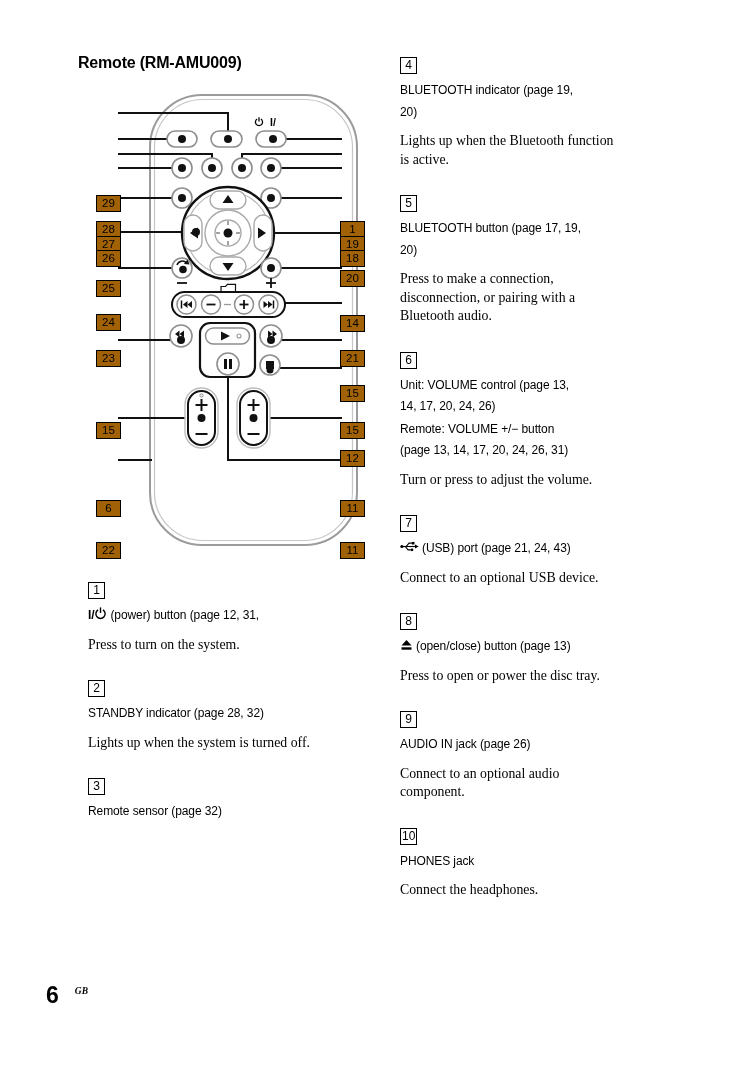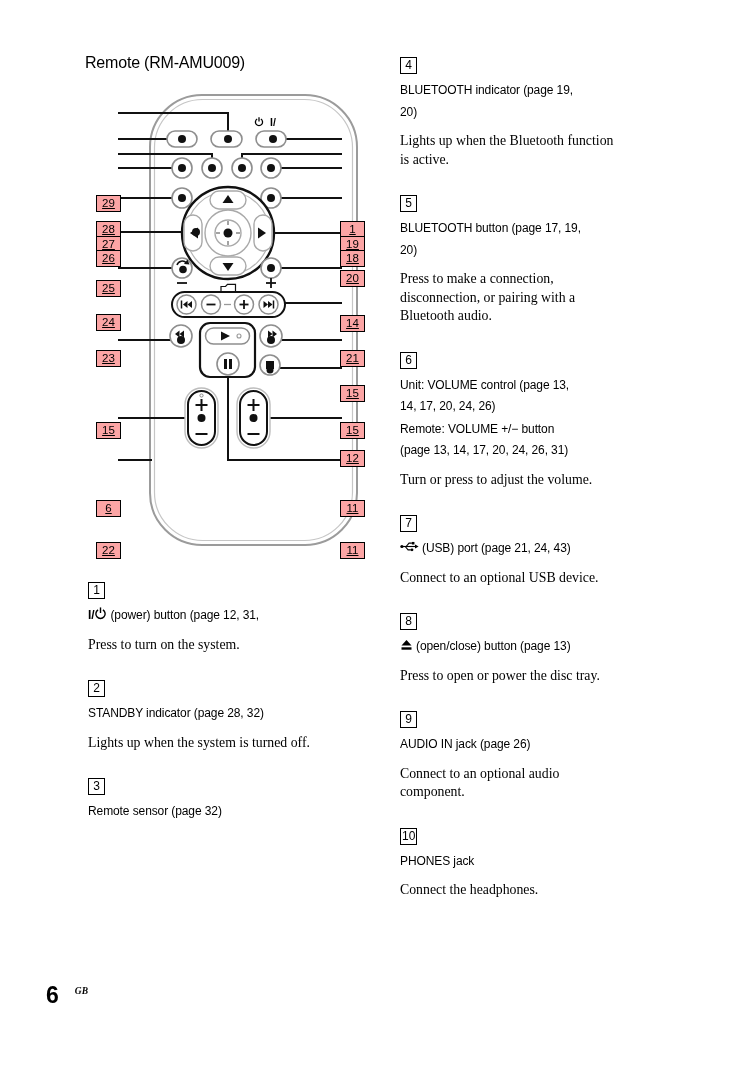--- a/index.html
+++ b/index.html
@@ -1,23 +1,23 @@
 <!DOCTYPE html>
 <html><head>
 <meta charset="utf-8">
 <style>
   html,body{margin:0;padding:0;background:#fff;}
   .page{position:relative;width:756px;height:1075px;background:#fff;overflow:hidden;
         font-family:"Liberation Sans",sans-serif;color:#000;}
-  .title{position:absolute;left:85px;top:54px;font-size:16px;font-weight:normal;letter-spacing:-0.2px;}
+  .title{position:absolute;left:78px;top:54px;font-size:16px;font-weight:bold;letter-spacing:-0.2px;}
   
   .diagram{position:absolute;left:88px;top:90px;width:290px;height:470px;}
   .diagram svg{position:absolute;left:0;top:0;}
-  .callout{position:absolute;width:23px;height:15px;border:1.5px solid #000;background:#fca5a5;
-           font-size:11.5px;line-height:15px;text-align:center;text-decoration:underline;}
+  .callout{position:absolute;width:23px;height:15px;border:1.5px solid #000;background:#a16207;
+           font-size:11.5px;line-height:15px;text-align:center;}
   .co-l{left:8px;}  
   .co-r{left:252px;} 
   .power-label{position:absolute;left:166px;top:26px;width:38px;text-align:center;
                font-size:10.5px;font-weight:bold;white-space:nowrap;}
   .power-label svg{vertical-align:-1.5px;}
   
   .col-left-text{position:absolute;left:88px;top:580px;width:295px;}
   .col-right{position:absolute;left:400px;top:55px;width:310px;}
   .item{margin:0 0 24px 0;}
   .item-num{display:inline-block;min-width:13px;height:15px;padding:0 1px;border:1.3px solid #000;

